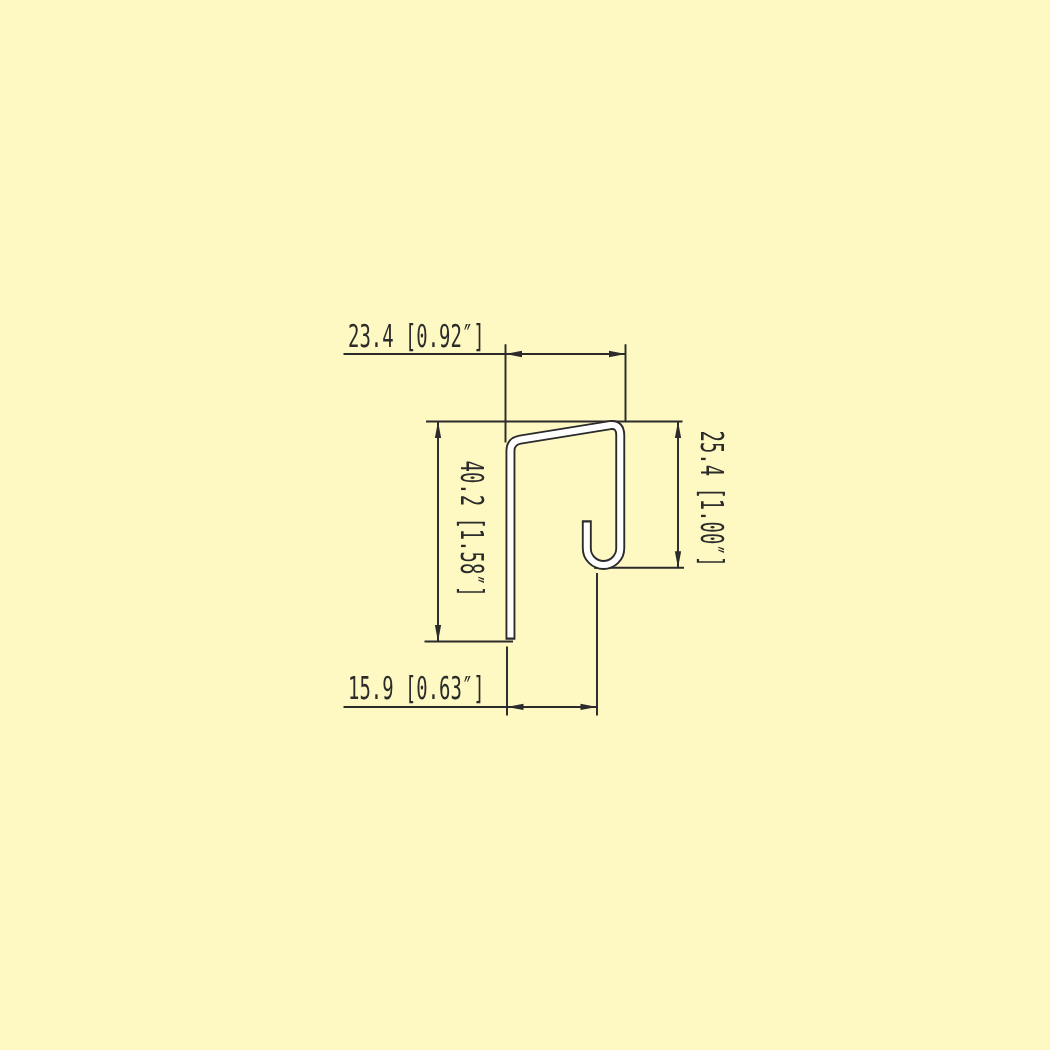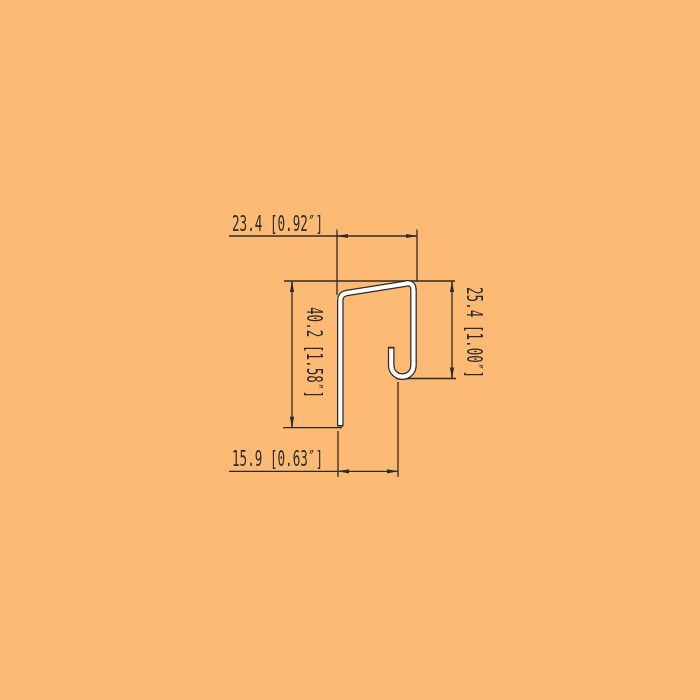--- a/index.html
+++ b/index.html
@@ -7,21 +7,21 @@
     padding: 0;
     background: #ffffff;
     width: 700px;
     height: 700px;
     overflow: hidden;
   }
   .canvas {
     position: relative;
     width: 700px;
     height: 700px;
-    background: #fdba74;
+    background: #fef9c3;
     font-family: "DejaVu Sans Mono", "DejaVu Sans", monospace;
   }
   .canvas svg {
     position: absolute;
     left: 0;
     top: 0;
   }
   .dim-label {
     position: absolute;
     color: #2b2b2b;

